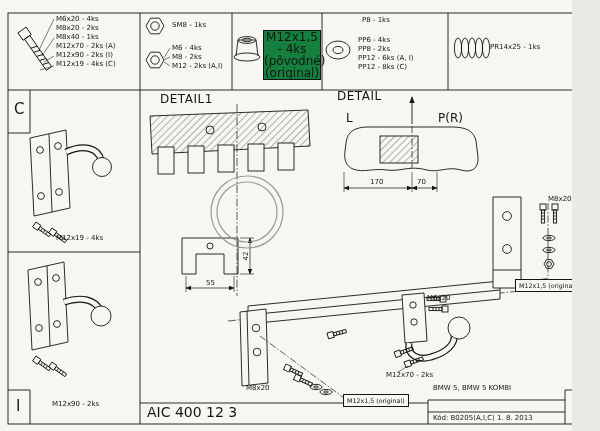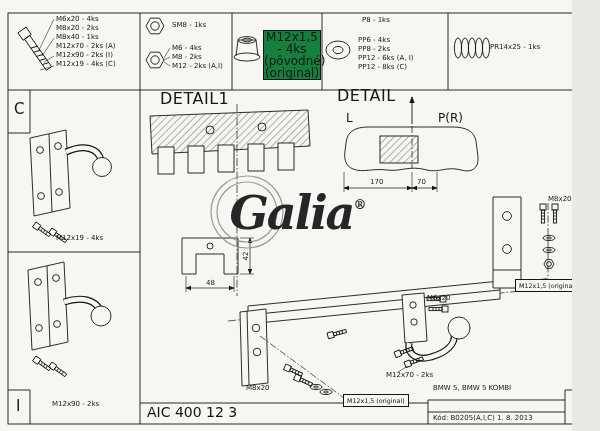--- a/index.html
+++ b/index.html
@@ -1,20 +1,20 @@
 <!DOCTYPE html>
 <html><head>
 <meta charset="utf-8">
 <style>
   html,body{margin:0;padding:0;background:#e9e9e6;}
   .sheet{position:relative;width:572px;height:431px;background:#f7f6f2;overflow:hidden;
          font-family:"DejaVu Sans",sans-serif;color:#151515;}
   .sheet svg{position:absolute;left:0;top:0;}
   .lbl{position:absolute;font-size:7px;line-height:8px;white-space:nowrap;}
-  .h{font-size:16px;letter-spacing:.5px;}
+  .h{font-size:12px;letter-spacing:.5px;}
   .mark{font-size:12px;}
   .corner{position:absolute;font-size:15px;line-height:15px;}
   .boxlbl{position:absolute;border:1px solid #151515;font-size:6.3px;line-height:7px;
           padding:2px 3px;background:#f7f6f2;white-space:nowrap;}
   .flangebox{position:absolute;left:263px;top:30px;width:56px;border:1px solid #151515;
              font-size:12px;line-height:12px;text-align:center;background:#15803d;}
   .rot{transform:rotate(-90deg);transform-origin:center;}
   .logo{position:absolute;left:208px;top:180px;width:180px;text-align:center;
         font-family:"DejaVu Serif",serif;font-style:italic;font-weight:bold;
         font-size:46px;line-height:50px;letter-spacing:-2px;color:#262626;}
@@ -262,24 +262,23 @@
 
 <span class="lbl" style="left:56px;top:234px">M12x19 - 4ks</span>
 <span class="lbl" style="left:52px;top:400px">M12x90 - 2ks</span>
 
 <span class="lbl h" style="left:160px;top:95px">DETAIL1</span>
 <span class="lbl h" style="left:337px;top:92px">DETAIL</span>
 <span class="lbl mark" style="left:346px;top:114px">L</span>
 <span class="lbl mark" style="left:438px;top:114px">P(R)</span>
 <span class="lbl" style="left:370px;top:178px">170</span>
 <span class="lbl" style="left:417px;top:178px">70</span>
-<span class="lbl" style="left:206px;top:279px">48</span>
+<span class="lbl" style="left:206px;top:279px">55</span>
 <span class="lbl rot" style="left:242px;top:252px">42</span>
 
-<div class="logo"><span>Galia</span><sup>®</sup></div>
 
 <span class="lbl" style="left:548px;top:195px">M8x20</span>
 <span class="boxlbl" style="left:515px;top:279px">M12x1,5 (original)</span>
 <span class="lbl" style="left:427px;top:294px">M6x20</span>
 <span class="lbl" style="left:386px;top:371px">M12x70 - 2ks</span>
 <span class="lbl" style="left:246px;top:384px">M8x20</span>
 <span class="boxlbl" style="left:343px;top:394px">M12x1,5 (original)</span>
 
 <span class="lbl f8" style="left:147px;top:408px">AIC 400 12 3</span>
 <span class="lbl" style="left:433px;top:384px">BMW 5, BMW 5 KOMBI</span>

